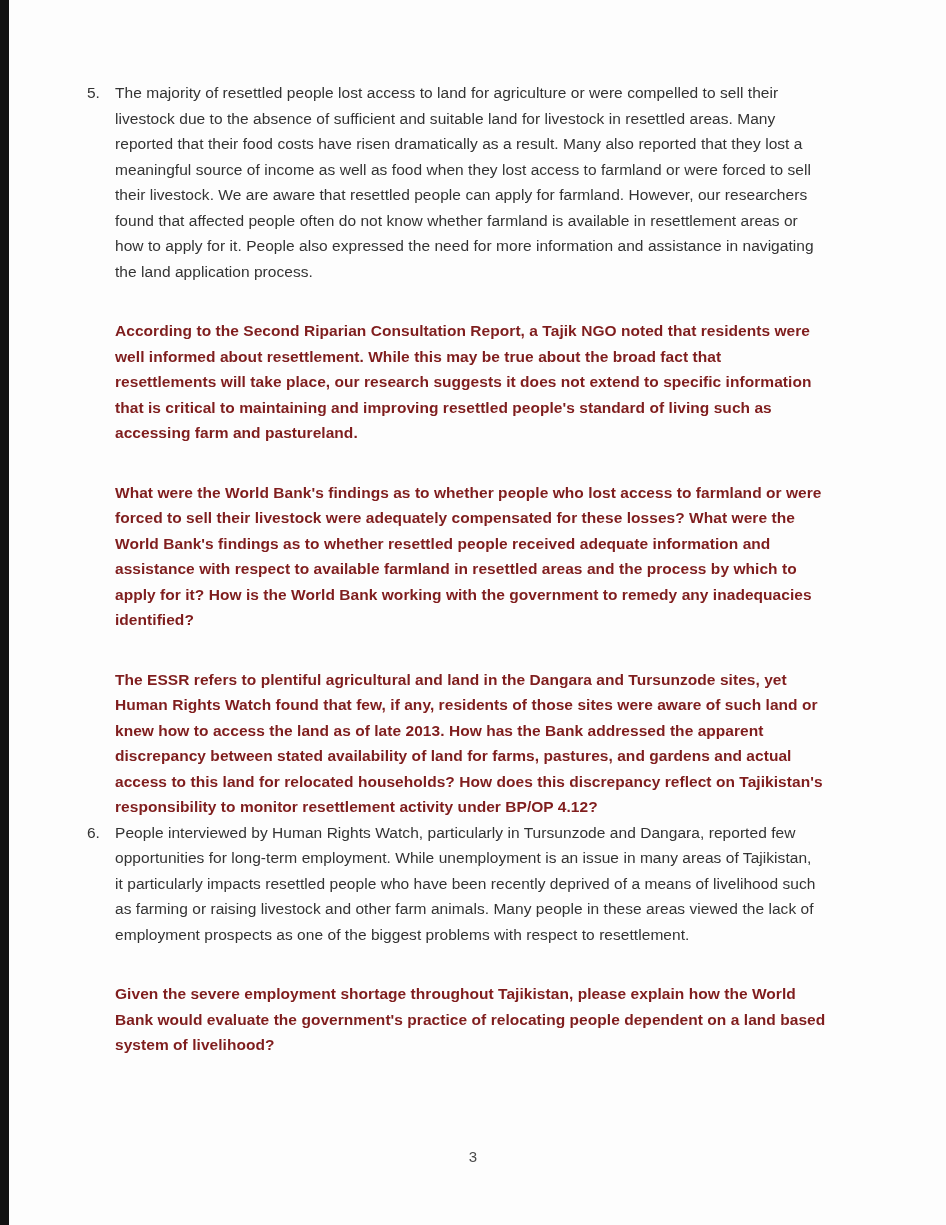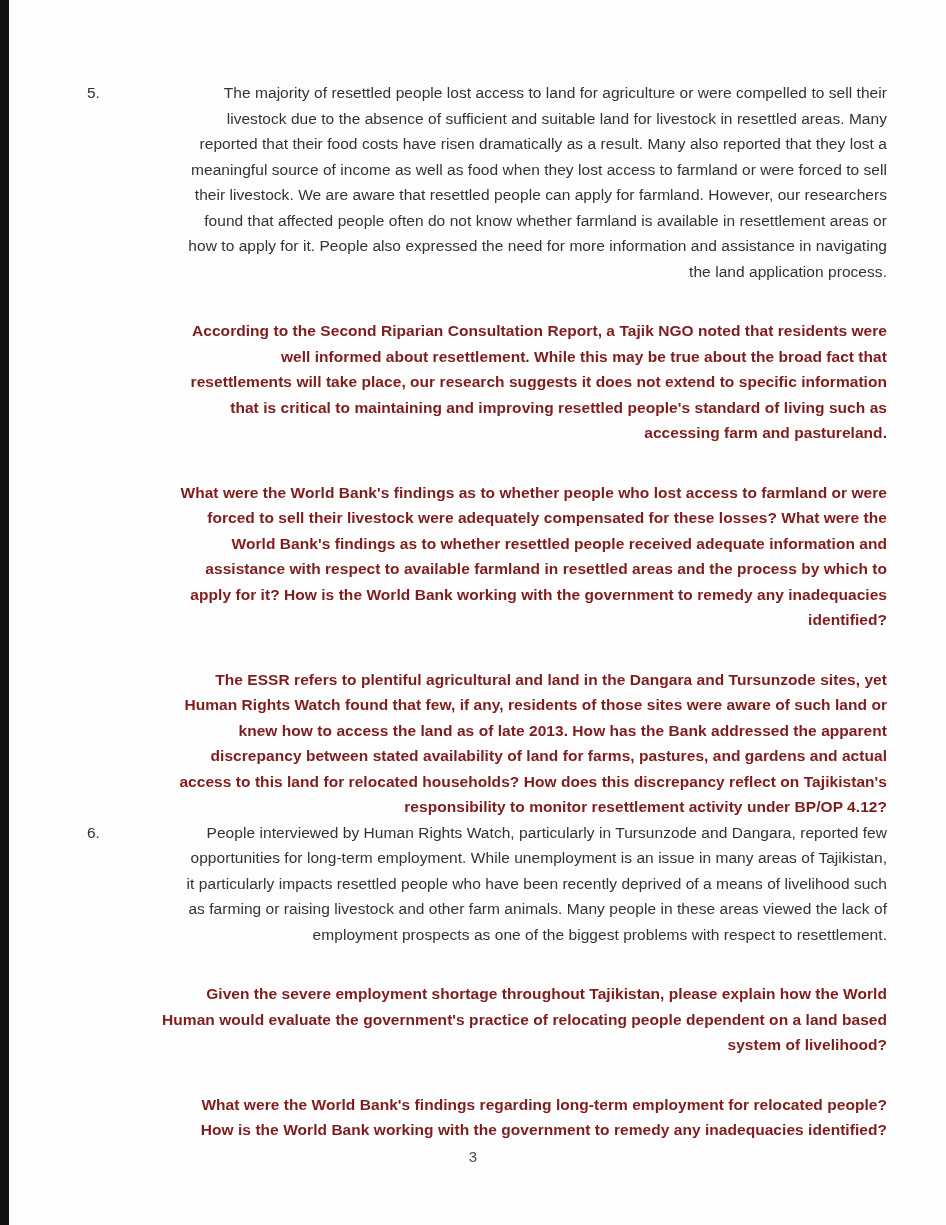--- a/index.html
+++ b/index.html
@@ -29,21 +29,21 @@
     display: flex;
     align-items: flex-start;
   }
   .item-marker {
     width: 28px;
     flex-shrink: 0;
     font-size: 15.5px;
     line-height: 25.5px;
     color: #333333;
   }
-  .item-body { flex: 1; min-width: 0; text-align: right; }
+  .item-body { flex: 1; min-width: 0; }
   .para {
     font-size: 15.5px;
     line-height: 25.5px;
     white-space: pre-line;
     margin-bottom: 34px;
     color: #333333;
     letter-spacing: 0.05px;
   }
   .para.bold {
     font-weight: 700;
@@ -102,24 +102,22 @@
 
   <div class="list-item">
     <div class="item-marker">6.</div>
     <div class="item-body">
       <div class="para">People interviewed by Human Rights Watch, particularly in Tursunzode and Dangara, reported few
 opportunities for long-term employment. While unemployment is an issue in many areas of Tajikistan,
 it particularly impacts resettled people who have been recently deprived of a means of livelihood such
 as farming or raising livestock and other farm animals. Many people in these areas viewed the lack of
 employment prospects as one of the biggest problems with respect to resettlement.</div>
       <div class="para bold">Given the severe employment shortage throughout Tajikistan, please explain how the World
-Human would evaluate the government's practice of relocating people dependent on a land based
+Bank would evaluate the government's practice of relocating people dependent on a land based
 system of livelihood?</div>
-      <div class="para bold">What were the World Bank's findings regarding long-term employment for relocated people?
-How is the World Bank working with the government to remedy any inadequacies identified?</div>
     </div>
   </div>
 
 </div>
 
 <div class="page-footer">
   <span class="page-number">3</span>
 </div>
 
 </body></html>

